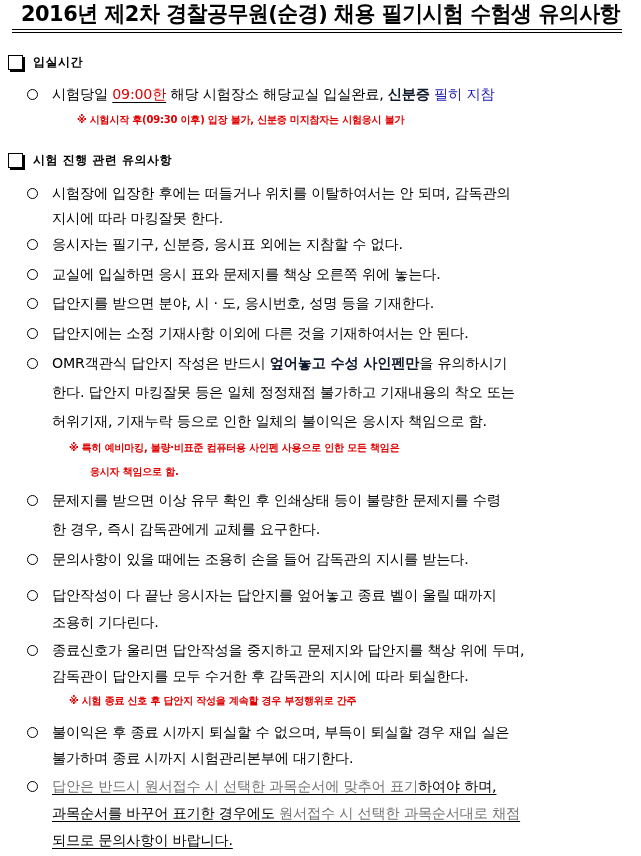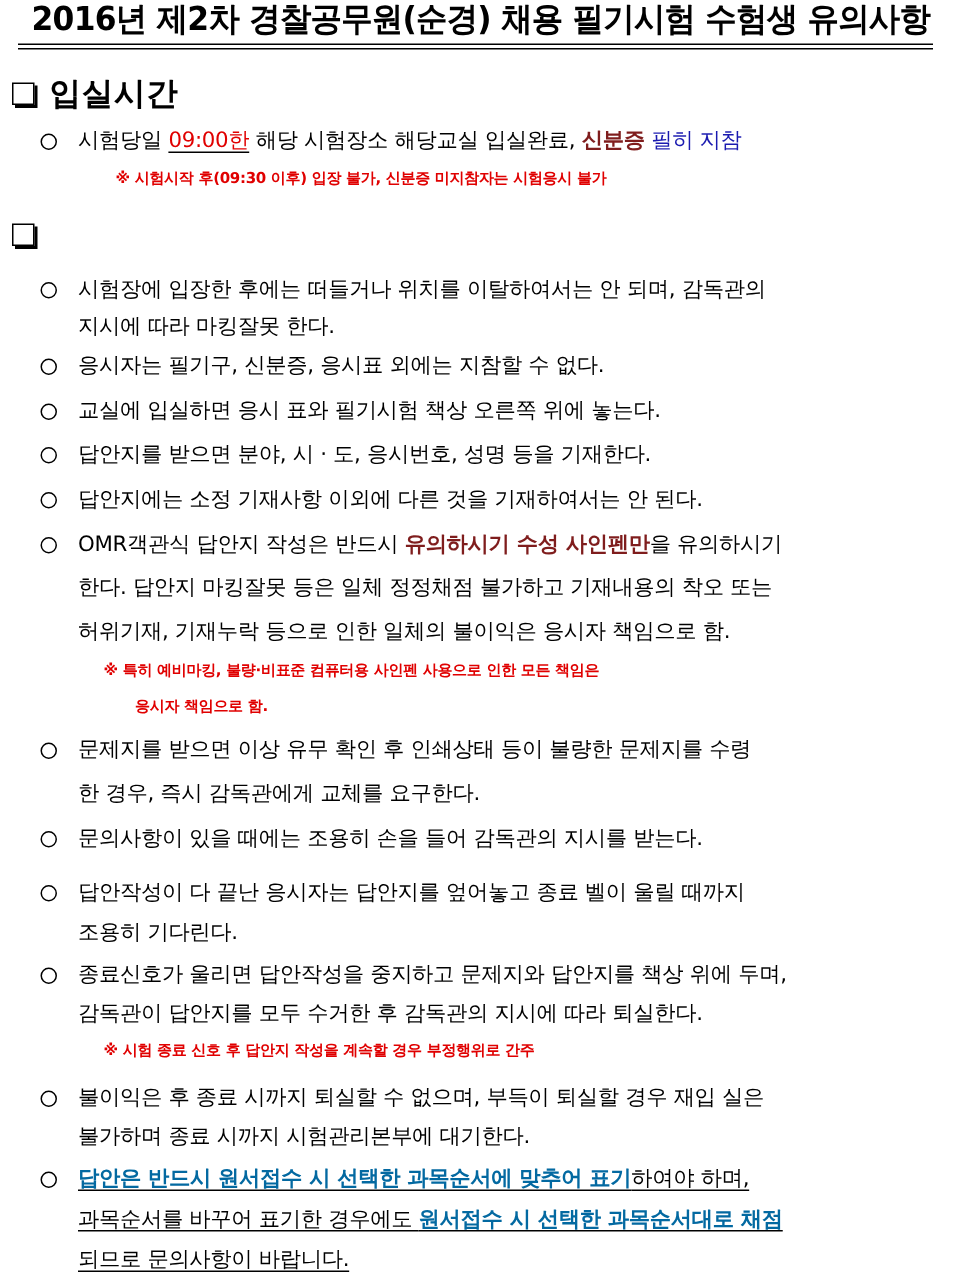--- a/index.html
+++ b/index.html
@@ -1,29 +1,29 @@
 <!DOCTYPE html>
 <html><head>
 <meta charset="utf-8">
 <style>
   html, body { margin:0; padding:0; background:#ffffff; }
   body { width:641px; height:856px; position:relative; overflow:hidden;
          font-family:"DejaVu Sans", "Liberation Sans", sans-serif; color:#000; }
   .title { position:absolute; left:0; top:0; width:641px; text-align:center;
            font-size:22px; font-weight:bold; letter-spacing:-0.5px; line-height:28px; transform:scaleX(0.95); }
   .rule { position:absolute; left:12px; width:610px; height:1px; background:#000; }
-  .sec { position:absolute; left:8px; font-size:21px; line-height:22px; font-weight:bold; display:flex; align-items:center; }
+  .sec { position:absolute; left:8px; font-size:12px; line-height:22px; font-weight:bold; display:flex; align-items:center; }
   .sec .box { width:13px; height:13px; border:1.5px solid #000; box-shadow:2px 2px 0 #000; margin-right:10px; background:#fff; }
   .sec .lbl { letter-spacing:0.5px; }
   .line { position:absolute; font-size:14.2px; line-height:20px; white-space:nowrap; letter-spacing:-0.2px; }
   .bul { position:absolute; left:27px; width:11px; height:11px; border:1.6px solid #000; border-radius:50%; box-sizing:border-box; }
-  .red { color:#0369a1;font-weight:bold; }
+  .red { color:#737373; }
   .redb { color:#e00000; font-weight:normal; }
   .blue { color:#1a1ab0; }
-  .blueb { color:#7f1d1d; font-weight:bold; }
+  .blueb { color:#0f172a; font-weight:bold; }
   .u { text-decoration:underline; text-decoration-color:#000; text-underline-offset:3px; }
   .note { position:absolute; font-size:10px; line-height:20px; white-space:nowrap; color:#e00000; font-weight:bold; letter-spacing:-0.2px;margin-left:20px; }
 </style>
 </head>
 <body>
 
 <div>
   <div class="title">2016년 제2차 경찰공무원(순경) 채용 필기시험 수험생 유의사항</div>
   <div class="rule" style="top:29px"></div>
   <div class="rule" style="top:32px"></div>
@@ -33,41 +33,42 @@
     <span class="lbl">입실시간</span>
   </div>
   <span class="bul" style="top:89px"></span>
   <div class="line" style="left:52px; top:84px">
     <span>시험당일 </span><span class="redb u">09:00한</span><span> 해당 시험장소 해당교실 입실완료, </span><span class="blueb">신분증</span><span class="blue"> 필히 지참</span>
   </div>
   <div class="note" style="left:57px; top:110px">※ 시험시작 후(09:30 이후) 입장 불가, 신분증 미지참자는 시험응시 불가</div>
 
   <div class="sec" style="top:149px">
     <span class="box"></span>
+    <span class="lbl">시험 진행 관련 유의사항</span>
   </div>
 
   <span class="bul" style="top:188px"></span>
   <div class="line" style="left:52px; top:183px">시험장에 입장한 후에는 떠들거나 위치를 이탈하여서는 안 되며, 감독관의</div>
   <div class="line" style="left:52px; top:208px">지시에 따라 마킹잘못 한다.</div>
 
   <span class="bul" style="top:239px"></span>
   <div class="line" style="left:52px; top:234px">응시자는 필기구, 신분증, 응시표 외에는 지참할 수 없다.</div>
 
   <span class="bul" style="top:269px"></span>
-  <div class="line" style="left:52px; top:264px">교실에 입실하면 응시 표와 필기시험 책상 오른쪽 위에 놓는다.</div>
+  <div class="line" style="left:52px; top:264px">교실에 입실하면 응시 표와 문제지를 책상 오른쪽 위에 놓는다.</div>
 
   <span class="bul" style="top:298px"></span>
   <div class="line" style="left:52px; top:293px">답안지를 받으면 분야, 시 · 도, 응시번호, 성명 등을 기재한다.</div>
 
   <span class="bul" style="top:328px"></span>
   <div class="line" style="left:52px; top:323px">답안지에는 소정 기재사항 이외에 다른 것을 기재하여서는 안 된다.</div>
 
   <span class="bul" style="top:358px"></span>
   <div class="line" style="left:52px; top:353px">
-    <span>OMR객관식 답안지 작성은 반드시 </span><span class="blueb">유의하시기 수성 사인펜만</span><span>을 유의하시기</span>
+    <span>OMR객관식 답안지 작성은 반드시 </span><span class="blueb">엎어놓고 수성 사인펜만</span><span>을 유의하시기</span>
   </div>
   <div class="line" style="left:52px; top:382px">한다. 답안지 마킹잘못 등은 일체 정정채점 불가하고 기재내용의 착오 또는</div>
   <div class="line" style="left:52px; top:411px">허위기재, 기재누락 등으로 인한 일체의 불이익은 응시자 책임으로 함.</div>
   <div class="note" style="left:49px; top:438px">※ 특히 예비마킹, 불량·비표준 컴퓨터용 사인펜 사용으로 인한 모든 책임은</div>
   <div class="note" style="left:70px; top:462px">응시자 책임으로 함.</div>
 
   <span class="bul" style="top:495px"></span>
   <div class="line" style="left:52px; top:490px">문제지를 받으면 이상 유무 확인 후 인쇄상태 등이 불량한 문제지를 수령</div>
   <div class="line" style="left:52px; top:519px">한 경우, 즉시 감독관에게 교체를 요구한다.</div>
 

